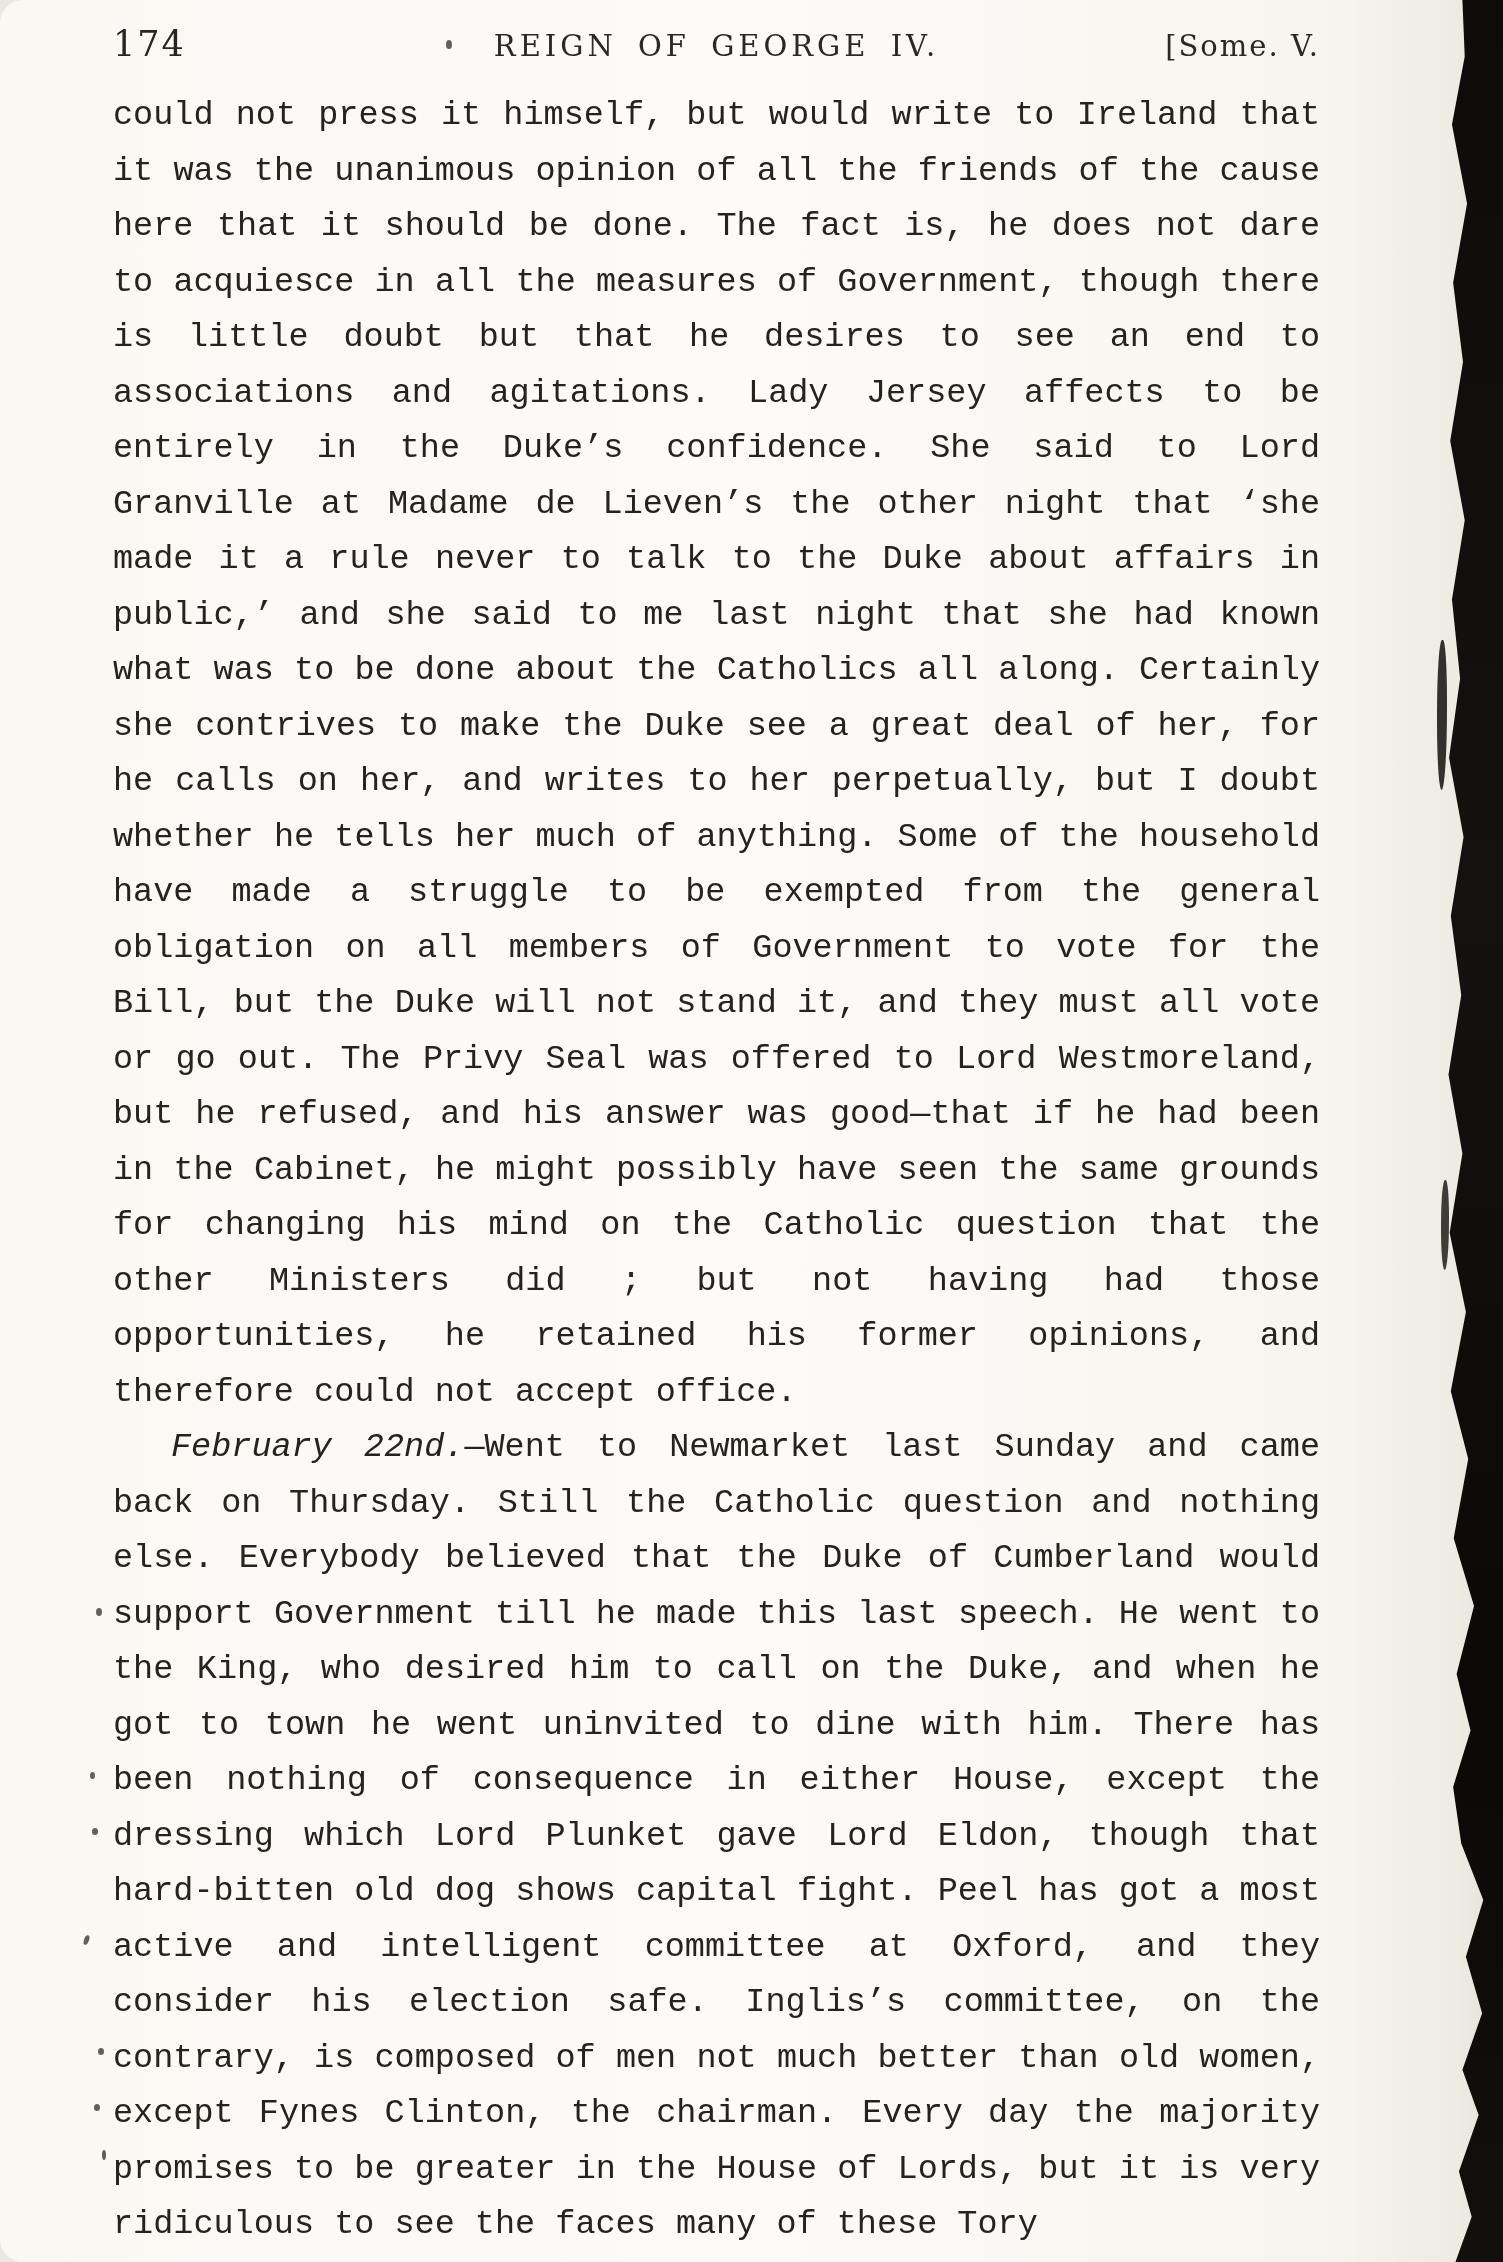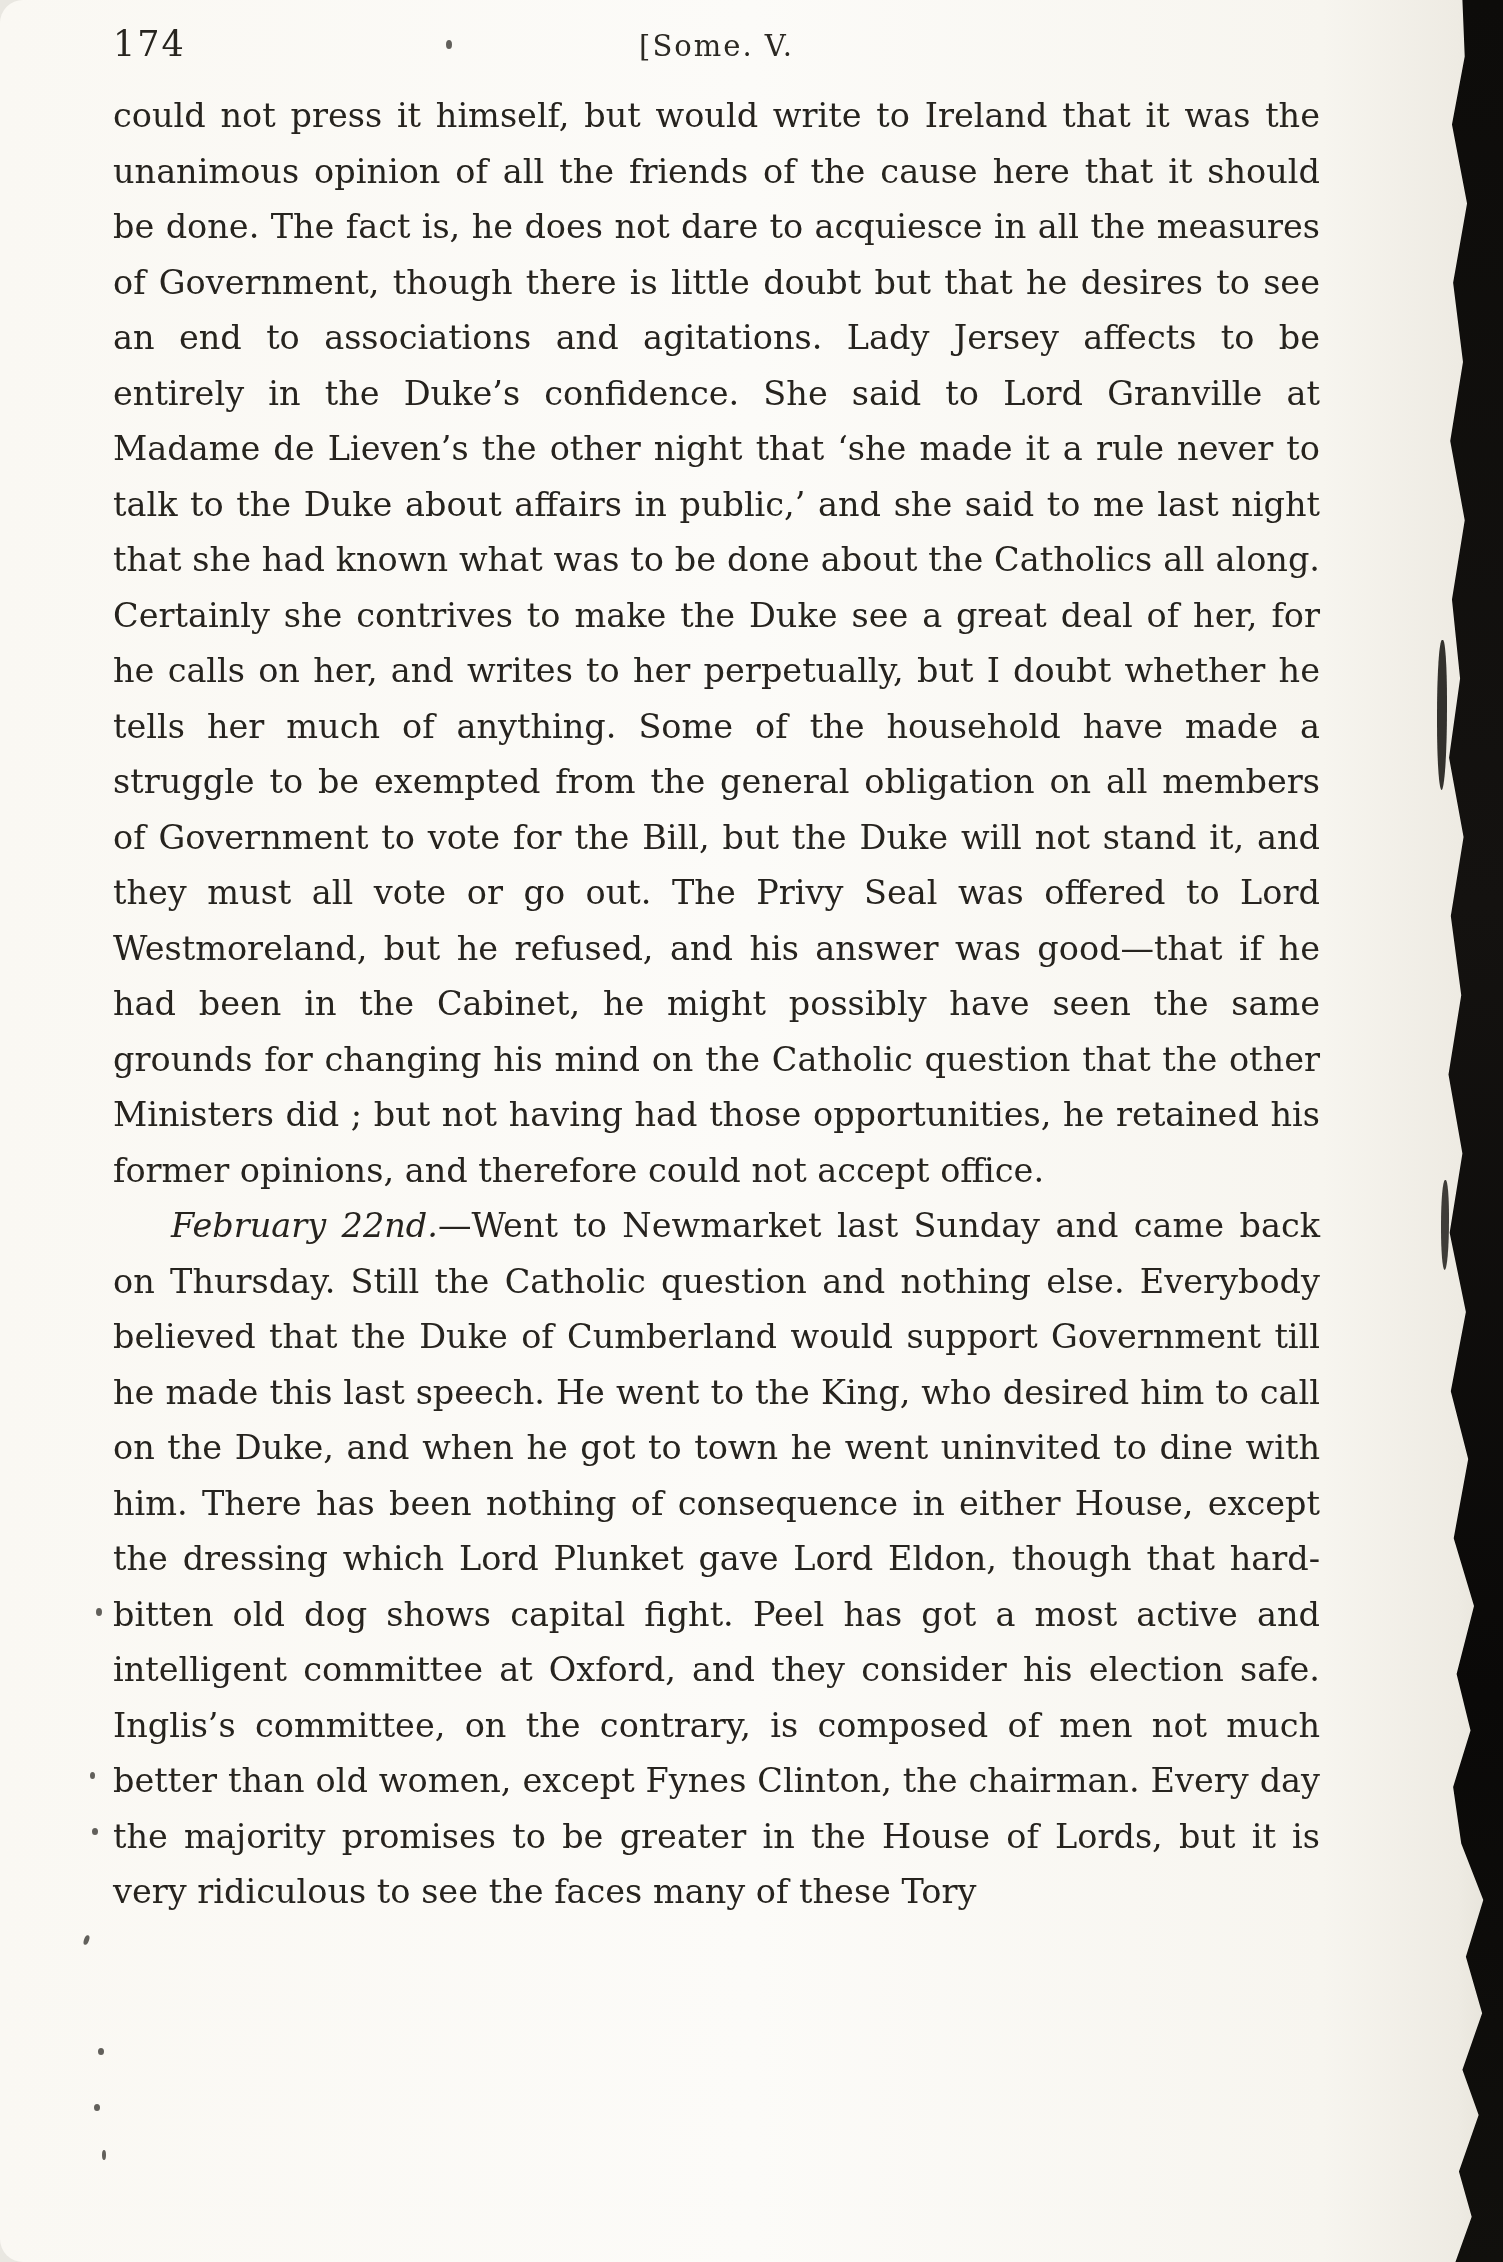--- a/index.html
+++ b/index.html
@@ -41,20 +41,21 @@
     letter-spacing: 2px;
     color: #2c2923;
   }
   .body-text {
     position: absolute;
     top: 88px; left: 113px; width: 1207px;
     font-size: 33.5px;
     line-height: 55.5px;
     text-align: justify;
     color: #26231e;
+    font-family: Liberation Mono, monospace;
   }
   .para { margin: 0; }
   .para.indent { text-indent: 58px; }
   .lead-italic { font-style: italic; }
 
   
   .edge-band {
     position: absolute;
     top: 0; right: 0;
     width: 58px; height: 2262px;
@@ -86,20 +87,21 @@
     opacity: .8;
   }
 </style>
 </head>
 <body>
 
 <div class="page">
 
   <header class="header">
     <span class="page-number">174</span>
+    <span class="running-title">REIGN OF GEORGE IV.</span>
     <span class="chapter-label">[Some. V.</span>
   </header>
 
   <main class="body-text">
       <p class="para">could not press it himself, but would write to Ireland that it was the unanimous opinion of all the friends of the cause here that it should be done.  The fact is, he does not dare to acquiesce in all the measures of Government, though there is little doubt but that he desires to see an end to associations and agitations.  Lady Jersey affects to be entirely in the Duke’s confidence.  She said to Lord Granville at Madame de Lieven’s the other night that ‘she made it a rule never to talk to the Duke about affairs in public,’ and she said to me last night that she had known what was to be done about the Catholics all along.  Certainly she contrives to make the Duke see a great deal of her, for he calls on her, and writes to her perpetually, but I doubt whether he tells her much of anything.  Some of the household have made a struggle to be exempted from the general obligation on all members of Government to vote for the Bill, but the Duke will not stand it, and they must all vote or go out.  The Privy Seal was offered to Lord Westmoreland, but he refused, and his answer was good—that if he had been in the Cabinet, he might possibly have seen the same grounds for changing his mind on the Catholic question that the other Ministers did ; but not having had those opportunities, he retained his former opinions, and therefore could not accept office.</p>
       <p class="para indent"><span class="lead-italic">February 22nd.</span>—Went to Newmarket last Sunday and came back on Thursday.  Still the Catholic question and nothing else.  Everybody believed that the Duke of Cumberland would support Government till he made this last speech. He went to the King, who desired him to call on the Duke, and when he got to town he went uninvited to dine with him. There has been nothing of consequence in either House, except the dressing which Lord Plunket gave Lord Eldon, though that hard-bitten old dog shows capital fight.  Peel has got a most active and intelligent committee at Oxford, and they consider his election safe.  Inglis’s committee, on the contrary, is composed of men not much better than old women, except Fynes Clinton, the chairman.  Every day the majority promises to be greater in the House of Lords, but it is very ridiculous to see the faces many of these Tory</p>
     </main>
 
   <div class="edge-band"></div>
   <div class="edge-blob blob-1"></div>

